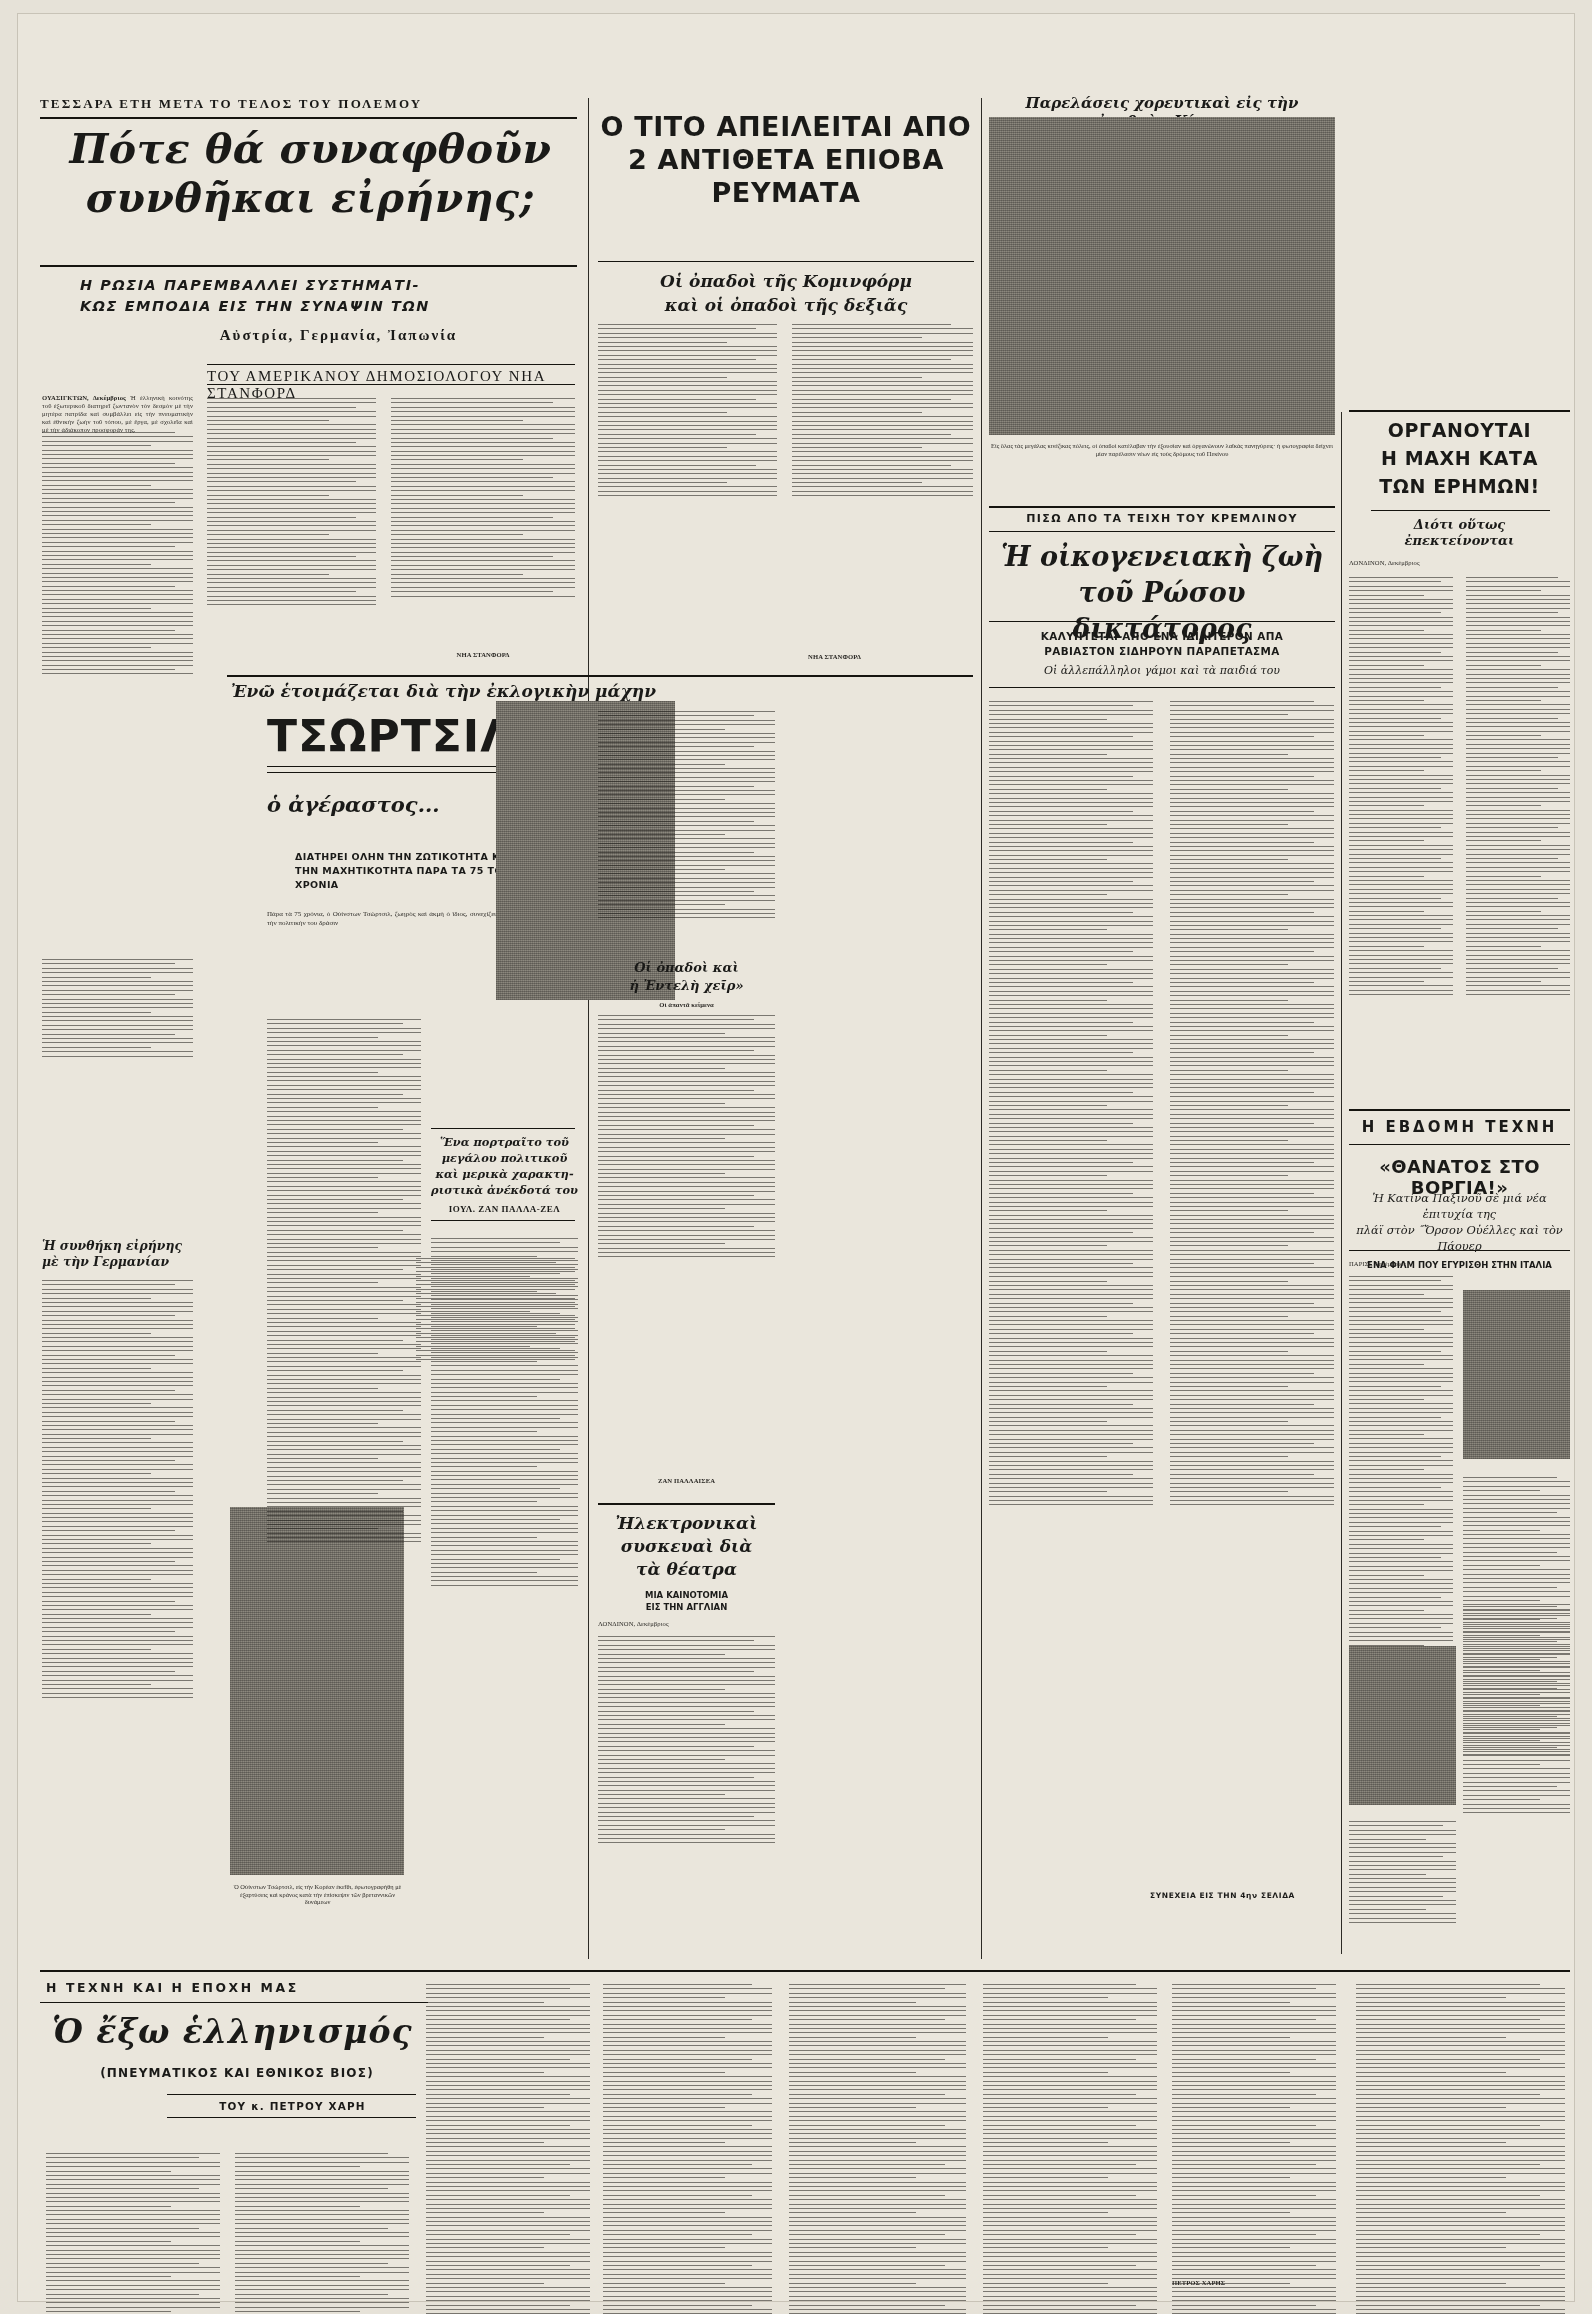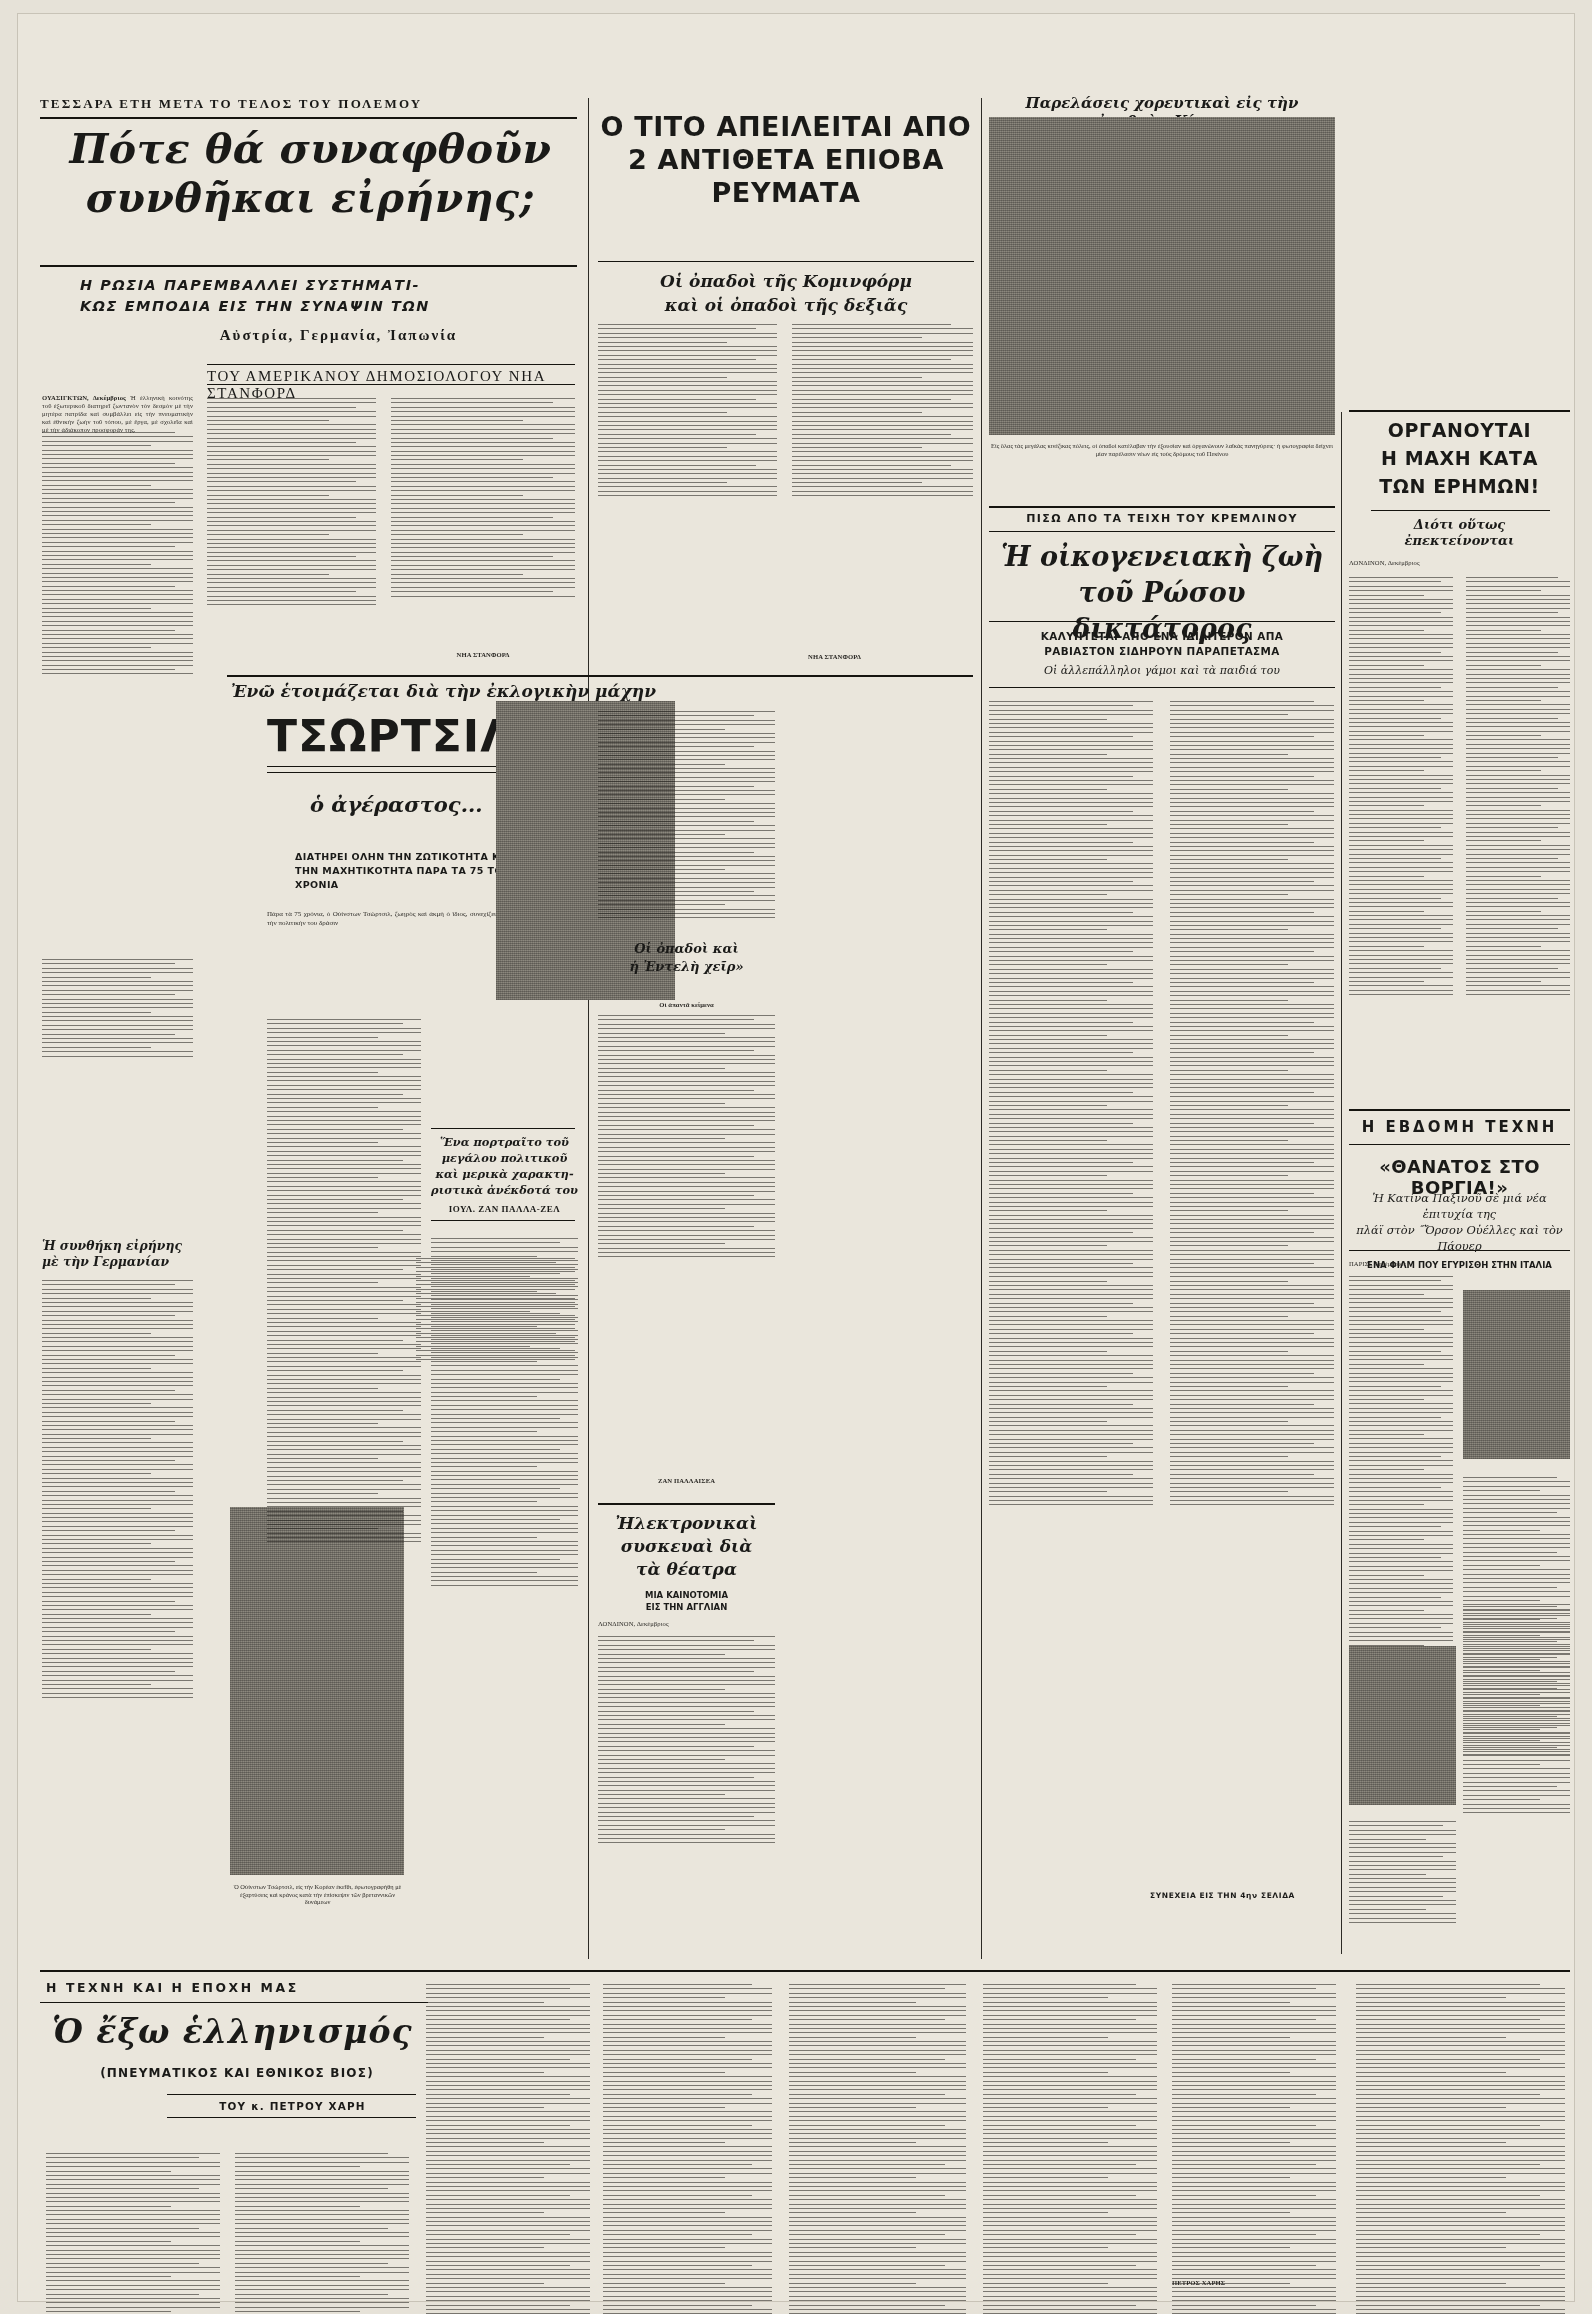--- a/index.html
+++ b/index.html
@@ -493,21 +493,21 @@
     <div class="rule hr1" style="position:absolute;left:209px;top:661px;width:746px;"></div>
     <div class="col" style="left:213px;top:667px;width:742px;">
       <div style="font-family:'DejaVu Serif',serif;font-weight:bold;font-style:italic;font-size:17px;">Ἐνῶ ἑτοιμάζεται διὰ τὴν ἐκλογικὴν μάχην</div>
     </div>
     <div class="col" style="left:249px;top:697px;width:299px;">
       <div style="font-family:'DejaVu Sans',serif;font-weight:bold;font-size:44px;letter-spacing:1px;">ΤΣΩΡΤΣΙΛ</div>
     </div>
     <div class="rule hr2" style="position:absolute;left:249px;top:752px;width:249px;"></div>
     <div class="rule hr2" style="position:absolute;left:249px;top:758px;width:249px;"></div>
     <div class="col" style="left:249px;top:778px;width:299px;">
-      <div style="font-family:'DejaVu Serif',serif;font-style:italic;font-weight:bold;font-size:21px;margin-left:43px;">ὁ ἀγέραστος...</div>
+      <div style="font-family:'DejaVu Serif',serif;font-style:italic;font-weight:bold;font-size:21px;">ὁ ἀγέραστος...</div>
     </div>
     <div class="col" style="left:277px;top:836px;width:229px;">
       <div style="font-family:'DejaVu Sans',sans-serif;font-weight:bold;font-size:9.5px;line-height:14px;letter-spacing:0.4px;">ΔΙΑΤΗΡΕΙ ΟΛΗΝ ΤΗΝ ΖΩΤΙΚΟ­ΤΗΤΑ ΚΑΙ ΤΗΝ ΜΑΧΗΤΙΚΟΤΗ­ΤΑ ΠΑΡΑ ΤΑ 75 ΤΟΥ ΧΡΟΝΙΑ</div>
     </div>
     <div class="photo" style="position:absolute;left:478px;top:687px;width:179px;height:299px;"></div>
 
     <div class="col tiny2 just" style="left:249px;top:896px;width:229px;">Πάρα τὰ 75 χρόνια, ὁ Οὐίνστων Τσώρτσιλ, ζωηρὸς καὶ ἀκμὴ ὁ ἴδιος, συνεχίζει τὴν πολιτικήν του δράσιν</div>
 
     <div class="col lines" style="left:249px;top:1005px;width:154px;">
       <div></div>
@@ -770,21 +770,21 @@
       <div></div>
         <div class="m"></div>
         <div></div>
         <div></div>
         <div class="s"></div>
         <div></div>
         <div></div>
         <div></div>
     </div>
 
-    <div class="col center" style="left:580px;top:926px;width:177px;">
+    <div class="col center" style="left:580px;top:945px;width:177px;">
       <div style="font-family:'DejaVu Serif',serif;font-style:italic;font-weight:bold;font-size:13px;line-height:18px;">
         <span>Οἱ ὀπαδοὶ καὶ</span><br>
         <span>ἡ Ἐντελὴ χεῖρ»</span>
       </div>
     </div>
     <div class="col center tiny bold" style="left:580px;top:987px;width:177px;">Οἱ ἀπαντᾶ κείμενα</div>
     <div class="col lines" style="left:580px;top:1001px;width:177px;">
       <div></div>
         <div class="m"></div>
         <div></div>

